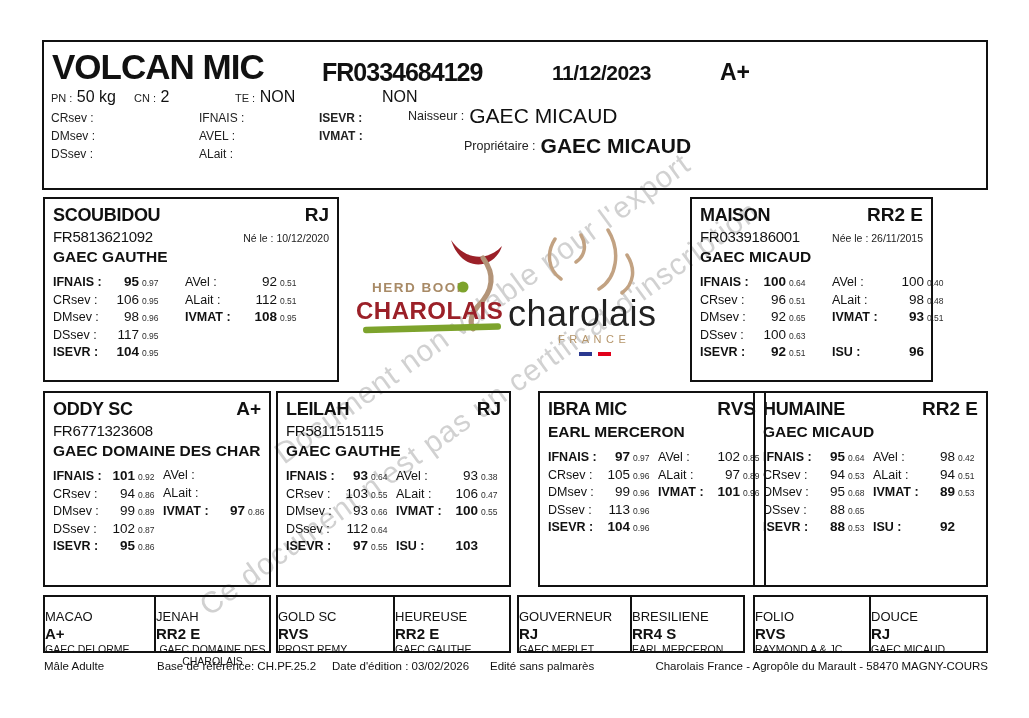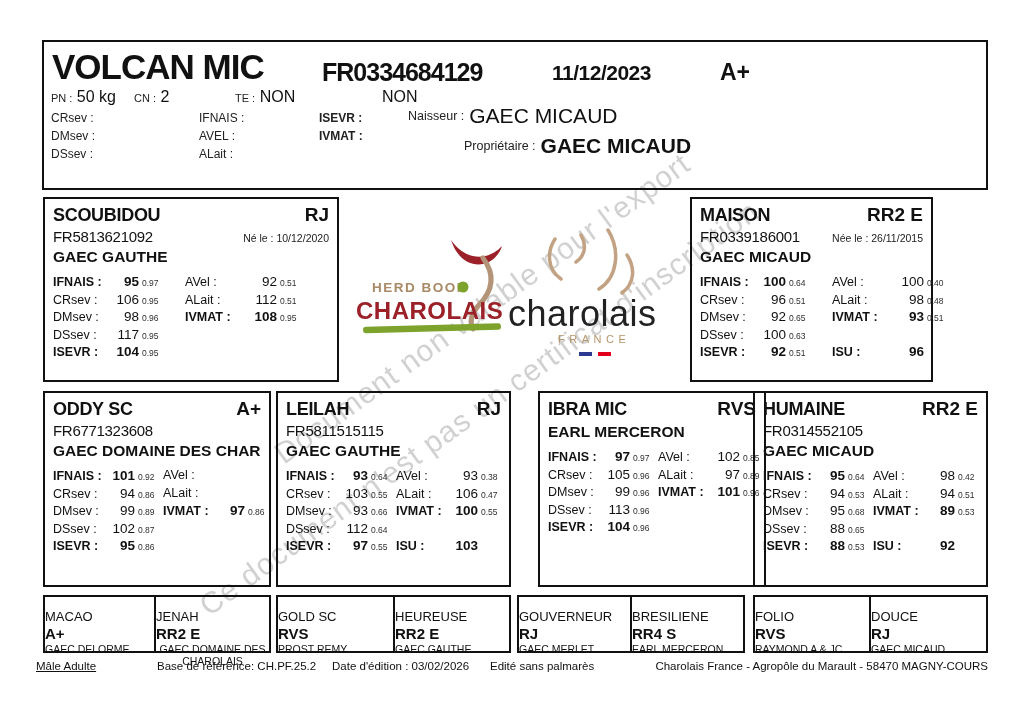--- a/index.html
+++ b/index.html
@@ -428,24 +428,20 @@
           </div>
         </div>
     </div>
   </div>
 
   <div class="box sm" style="left:753px;top:391px;width:235px;height:196px;">
     <div class="abox-head">
       <span class="aname">HUMAINE</span>
       <span class="aqual">RR2 E</span>
     </div>
-    <div class="abox-sub">
-      <span class="aid">FR0314552105</span>
-      <span class="aborn"></span>
-    </div>
     <div class="abreeder">GAEC MICAUD</div>
     <div class="stats">
       <div class="scol scol-left">
           <div class="srow b">
             <span class="slabel">IFNAIS :</span>
             <span class="sval">95</span>
             <span class="sidx">0.64</span>
           </div>
           <div class="srow">
             <span class="slabel">CRsev :</span>
@@ -528,19 +524,19 @@
     <span class="gname">FOLIO</span>
     <span class="gqual">RVS</span>
     <span class="gbreeder">RAYMOND A &amp; JC</span>
   </div>
   <div class="box gcell" style="left:869px;top:595px;width:119px;height:58px;">
     <span class="gname">DOUCE</span>
     <span class="gqual">RJ</span>
     <span class="gbreeder">GAEC MICAUD</span>
   </div>
 
-  <div class="foot" style="left:36px;text-decoration:underline;">Mâle Adulte</div>
+  <div class="foot" style="left:44px;">Mâle Adulte</div>
   <div class="foot" style="left:157px;">Base de référence: CH.PF.25.2</div>
   <div class="foot" style="left:332px;">Date d'édition : 03/02/2026</div>
   <div class="foot" style="left:490px;">Edité sans palmarès</div>
   <div class="foot" style="right:41px;">Charolais France - Agropôle du Marault - 58470 MAGNY-COURS</div>
 
 </div>
 
 </body></html>

